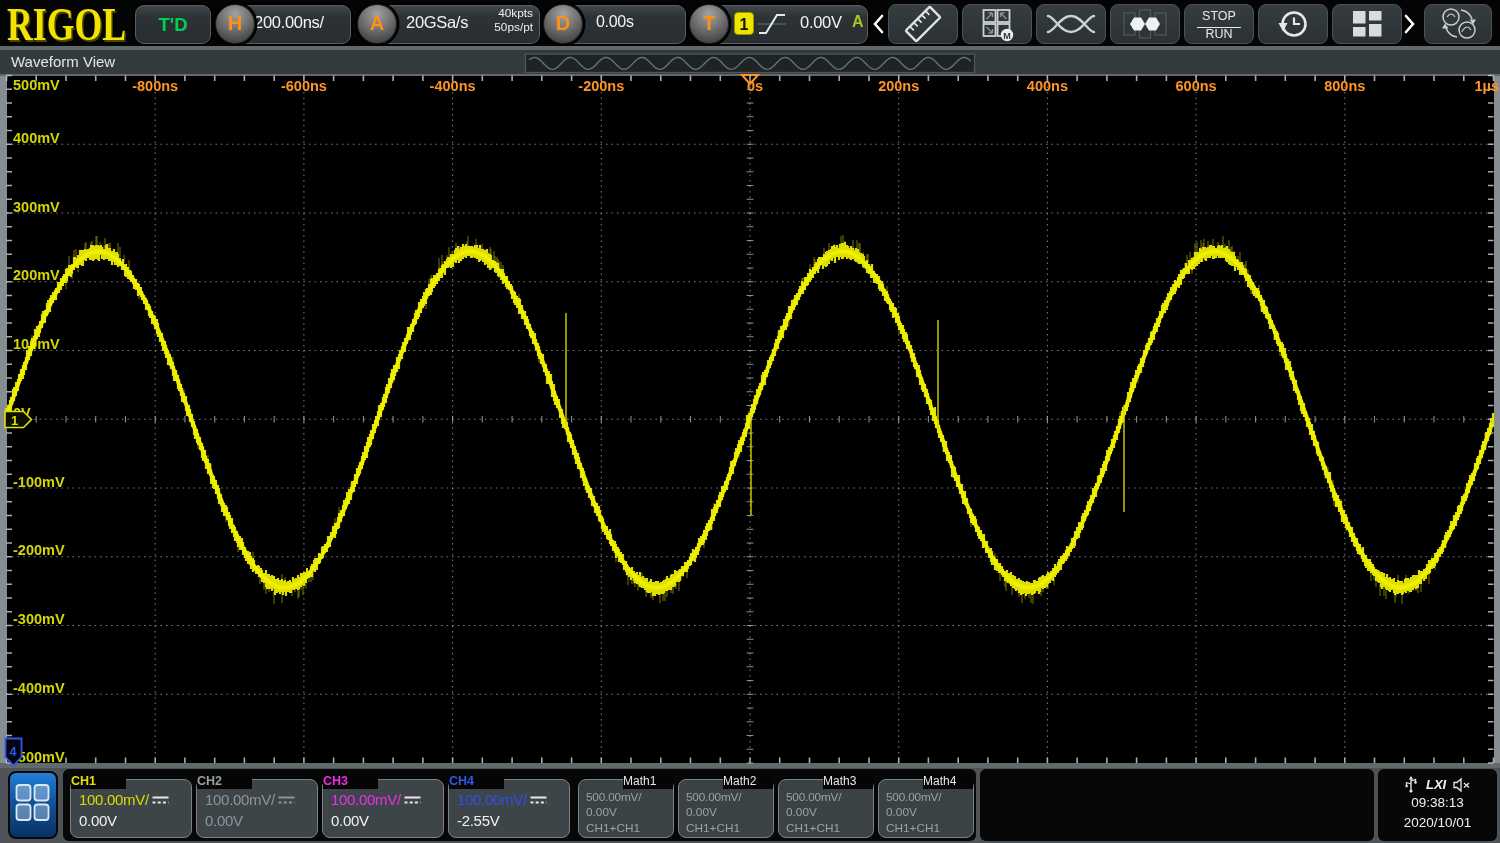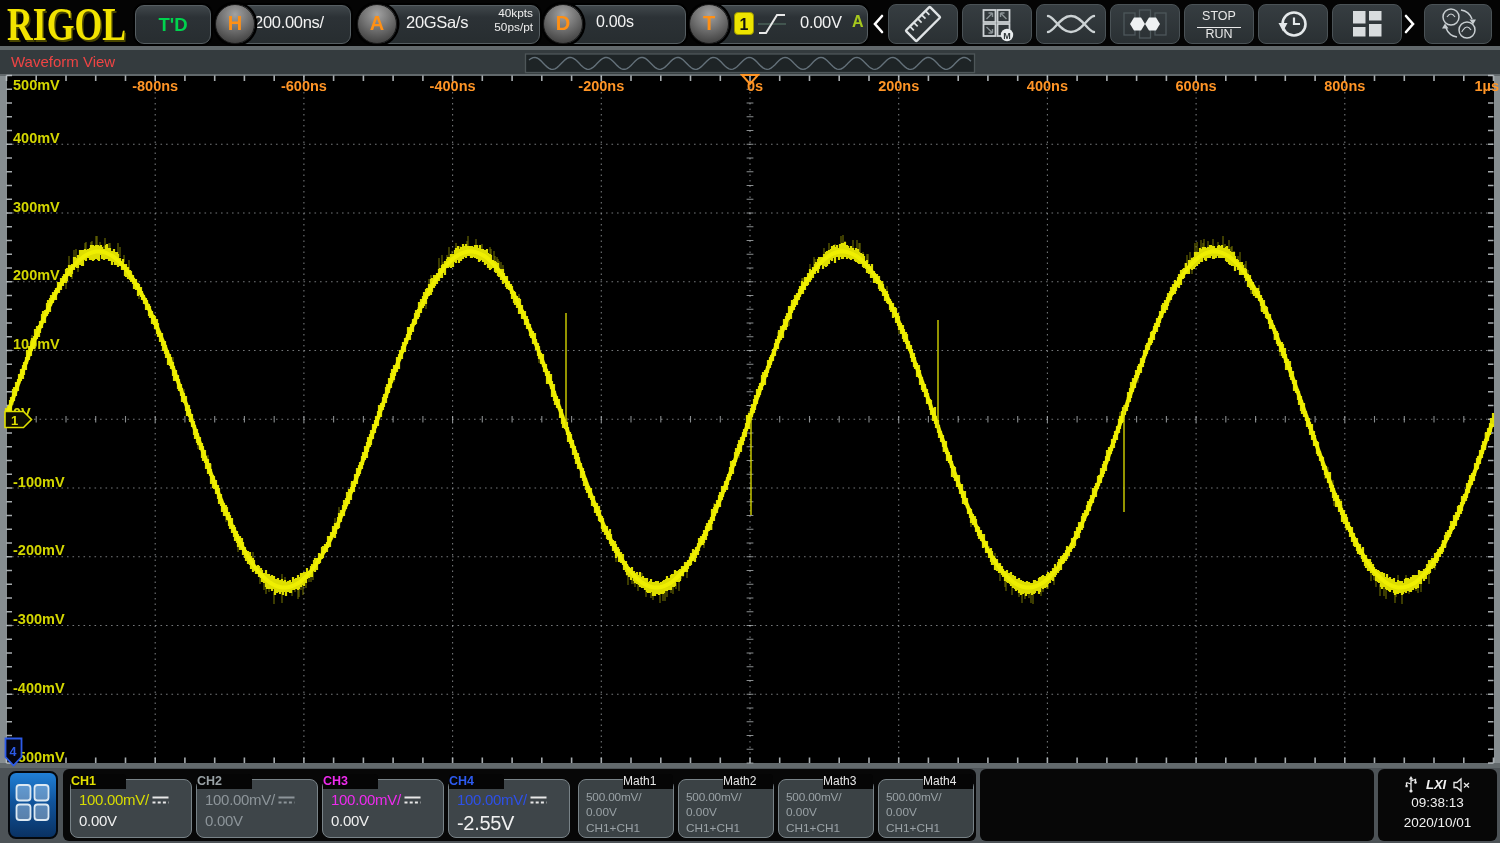--- a/index.html
+++ b/index.html
@@ -108,21 +108,21 @@
       <path d="M39 26q4 -6 8 0M39 26q-2 3 0 0" stroke-width="1.2"></path>
   <path d="M37 6 A14 14 0 0 1 48 15"></path>
       <path d="M33 33 A14 14 0 0 1 22 24"></path>
  </g>
  <polygon points="45.5,15.5 52,15.5 49,20.5" fill="#c8ced1"></polygon>
  <polygon points="24.5,24.5 18,24.5 21,19.5" fill="#c8ced1"></polygon>
 </svg>
 
 <div class="abs" style="left:0;top:46px;width:1500px;height:3.5px;background:#62696c"></div>
 <div class="abs" style="left:0;top:49.5px;width:1500px;height:24px;background:#343b3e"></div>
-<div class="abs" style="left:11px;top:53px;font-size:15px;color:#ef4444">Waveform View</div>
+<div class="abs" style="left:11px;top:53px;font-size:15px;color:#e5e5e5">Waveform View</div>
 <div class="abs" style="left:0;top:73.5px;width:1500px;height:2px;background:#62696c"></div>
 <div class="abs" style="left:0;top:75.5px;width:6.5px;height:687.5px;background:#868d90"></div>
 <div class="abs" style="left:1493.5px;top:75.5px;width:6.5px;height:687.5px;background:#868d90"></div>
 <div class="abs" style="left:0;top:763px;width:1500px;height:5px;background:#62696c"></div>
 
 <svg class="abs" style="left:0;top:0" width="1500" height="843" viewBox="0 0 1500 843">
  <rect x="525.5" y="54" width="449" height="18.5" fill="#1e2426" stroke="#4e5659" stroke-width="1.3"></rect>
  <path d="M529.0,60.01 L531.0,58.52 L533.0,57.62 L535.0,57.42 L537.0,57.95 L539.0,59.15 L541.0,60.87 L543.0,62.89 L545.0,64.98 L547.0,66.87 L549.0,68.34 L551.0,69.21 L553.0,69.37 L555.0,68.80 L557.0,67.57 L559.0,65.84 L561.0,63.80 L563.0,61.72 L565.0,59.84 L567.0,58.40 L569.0,57.56 L571.0,57.44 L573.0,58.05 L575.0,59.30 L577.0,61.06 L579.0,63.10 L581.0,65.18 L583.0,67.04 L585.0,68.46 L587.0,69.26 L589.0,69.35 L591.0,68.71 L593.0,67.42 L595.0,65.64 L597.0,63.59 L599.0,61.52 L601.0,59.67 L603.0,58.28 L605.0,57.52 L607.0,57.47 L609.0,58.14 L611.0,59.46 L613.0,61.26 L615.0,63.31 L617.0,65.38 L619.0,67.21 L621.0,68.57 L623.0,69.30 L625.0,69.31 L627.0,68.60 L629.0,67.26 L631.0,65.44 L633.0,63.38 L635.0,61.32 L637.0,59.51 L639.0,58.18 L641.0,57.48 L643.0,57.51 L645.0,58.25 L647.0,59.62 L649.0,61.45 L651.0,63.52 L653.0,65.58 L655.0,67.37 L657.0,68.67 L659.0,69.34 L661.0,69.27 L663.0,68.50 L665.0,67.10 L667.0,65.25 L669.0,63.17 L671.0,61.12 L673.0,59.35 L675.0,58.08 L677.0,57.45 L679.0,57.55 L681.0,58.36 L683.0,59.79 L685.0,61.66 L687.0,63.74 L689.0,65.77 L691.0,67.52 L693.0,68.77 L695.0,69.36 L697.0,69.23 L699.0,68.38 L701.0,66.93 L703.0,65.04 L705.0,62.96 L707.0,60.93 L709.0,59.20 L711.0,57.98 L713.0,57.43 L715.0,57.60 L717.0,58.48 L719.0,59.96 L721.0,61.86 L723.0,63.95 L725.0,65.97 L727.0,67.68 L729.0,68.86 L731.0,69.38 L733.0,69.17 L735.0,68.26 L737.0,66.76 L739.0,64.84 L741.0,62.75 L743.0,60.74 L745.0,59.05 L747.0,57.90 L749.0,57.41 L751.0,57.66 L753.0,58.60 L755.0,60.13 L757.0,62.06 L759.0,64.15 L761.0,66.16 L763.0,67.82 L765.0,68.95 L767.0,69.40 L769.0,69.11 L771.0,68.13 L773.0,66.58 L775.0,64.64 L777.0,62.54 L779.0,60.55 L781.0,58.91 L783.0,57.81 L785.0,57.40 L787.0,57.72 L789.0,58.73 L791.0,60.31 L793.0,62.27 L795.0,64.36 L797.0,66.34 L799.0,67.96 L801.0,69.02 L803.0,69.40 L805.0,69.05 L807.0,68.00 L809.0,66.40 L811.0,64.43 L813.0,62.33 L815.0,60.37 L817.0,58.77 L819.0,57.74 L821.0,57.40 L823.0,57.79 L825.0,58.87 L827.0,60.49 L829.0,62.48 L831.0,64.57 L833.0,66.52 L835.0,68.09 L837.0,69.09 L839.0,69.40 L841.0,68.97 L843.0,67.86 L845.0,66.21 L847.0,64.22 L849.0,62.13 L851.0,60.19 L853.0,58.64 L855.0,57.67 L857.0,57.41 L859.0,57.87 L861.0,59.01 L863.0,60.68 L865.0,62.68 L867.0,64.78 L869.0,66.70 L871.0,68.22 L873.0,69.16 L875.0,69.39 L877.0,68.89 L879.0,67.72 L881.0,66.03 L883.0,64.01 L885.0,61.92 L887.0,60.01 L889.0,58.52 L891.0,57.62 L893.0,57.42 L895.0,57.95 L897.0,59.15 L899.0,60.87 L901.0,62.89 L903.0,64.98 L905.0,66.87 L907.0,68.34 L909.0,69.21 L911.0,69.37 L913.0,68.80 L915.0,67.57 L917.0,65.84 L919.0,63.80 L921.0,61.72 L923.0,59.84 L925.0,58.40 L927.0,57.56 L929.0,57.44 L931.0,58.05 L933.0,59.30 L935.0,61.06 L937.0,63.10 L939.0,65.18 L941.0,67.04 L943.0,68.46 L945.0,69.26 L947.0,69.35 L949.0,68.71 L951.0,67.42 L953.0,65.64 L955.0,63.59 L957.0,61.52 L959.0,59.67 L961.0,58.28 L963.0,57.52 L965.0,57.47 L967.0,58.14 L969.0,59.46 L971.0,61.26" fill="none" stroke="#64717a" stroke-width="1.4"></path>
  <line x1="155.2" y1="75.5" x2="155.2" y2="763.0" stroke="#b9bfc2" stroke-opacity="0.62" stroke-width="1.1" stroke-dasharray="1.6 3.9"></line>
     <line x1="303.9" y1="75.5" x2="303.9" y2="763.0" stroke="#b9bfc2" stroke-opacity="0.62" stroke-width="1.1" stroke-dasharray="1.6 3.9"></line>
@@ -230,21 +230,21 @@
 </div>
 
 <div class="tile" style="left:448px">
  <div class="tbody2"></div>
  <div class="ttab" style="width:55px;color:#2d5bf0">CH4</div>
  <div class="abs" style="left:9px;top:17px;font-size:15px;color:#2d50e8;letter-spacing:-0.3px">100.00mV/</div>
  <svg class="abs" style="left:82px;top:22px" width="17" height="9" viewBox="0 0 17 9">
   <line x1="0.5" y1="1.5" x2="16.5" y2="1.5" stroke="#e8e8e8" stroke-width="2"></line>
   <line x1="0.5" y1="6.5" x2="16.5" y2="6.5" stroke="#e8e8e8" stroke-width="2" stroke-dasharray="3 2.2"></line>
  </svg>
- <div class="abs" style="left:9px;top:38px;font-size:20px;color:#f0f0f0;letter-spacing:-0.3px">-2.55V</div>
+ <div class="abs" style="left:9px;top:38px;font-size:15px;color:#f0f0f0;letter-spacing:-0.3px">-2.55V</div>
 </div>
 
 <div class="tile" style="left:578px;width:96px">
  <div class="tbody2" style="background:#3b4245"></div>
  <div class="ttab" style="left:auto;right:1px;width:50px;color:#e8e8e8;font-weight:normal;font-size:12px">Math1</div>
  <div class="abs" style="left:8px;top:16px;font-size:11.8px;color:#9aa2a6;letter-spacing:-0.2px">500.00mV/</div>
  <div class="abs" style="left:8px;top:31.5px;font-size:11.8px;color:#9aa2a6">0.00V</div>
  <div class="abs" style="left:8px;top:47px;font-size:11.8px;color:#9aa2a6">CH1+CH1</div>
 </div>
 

